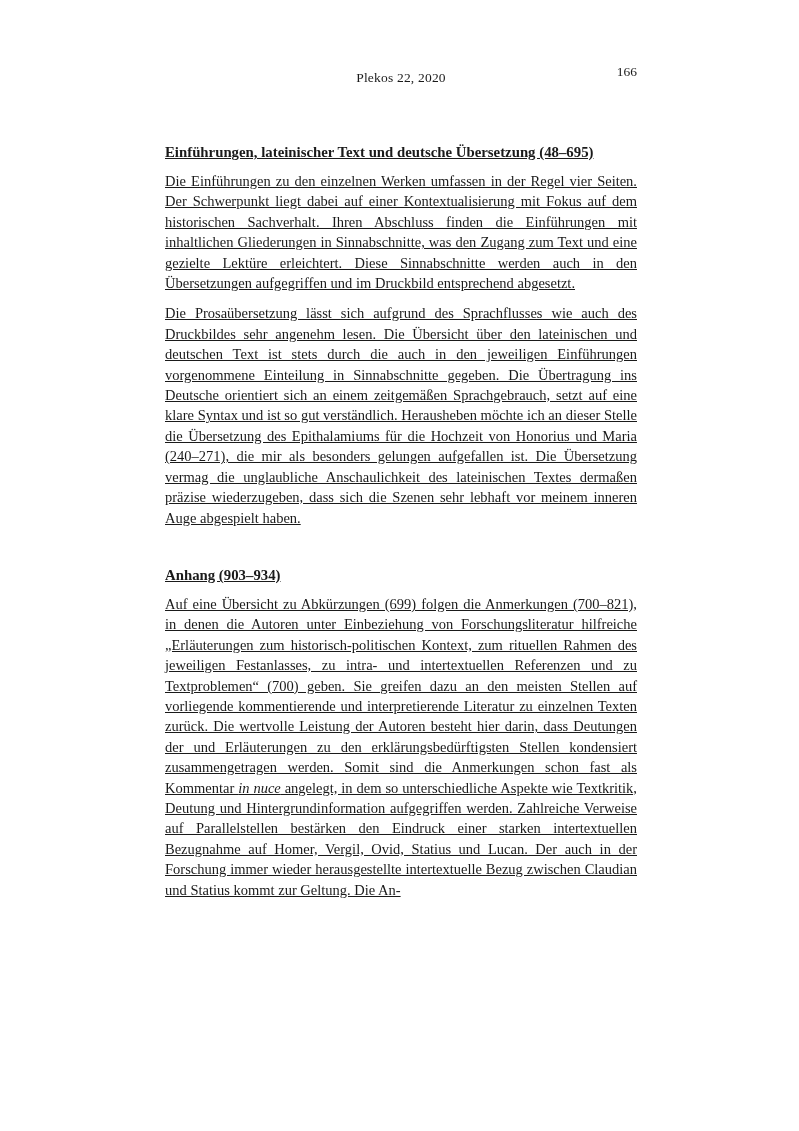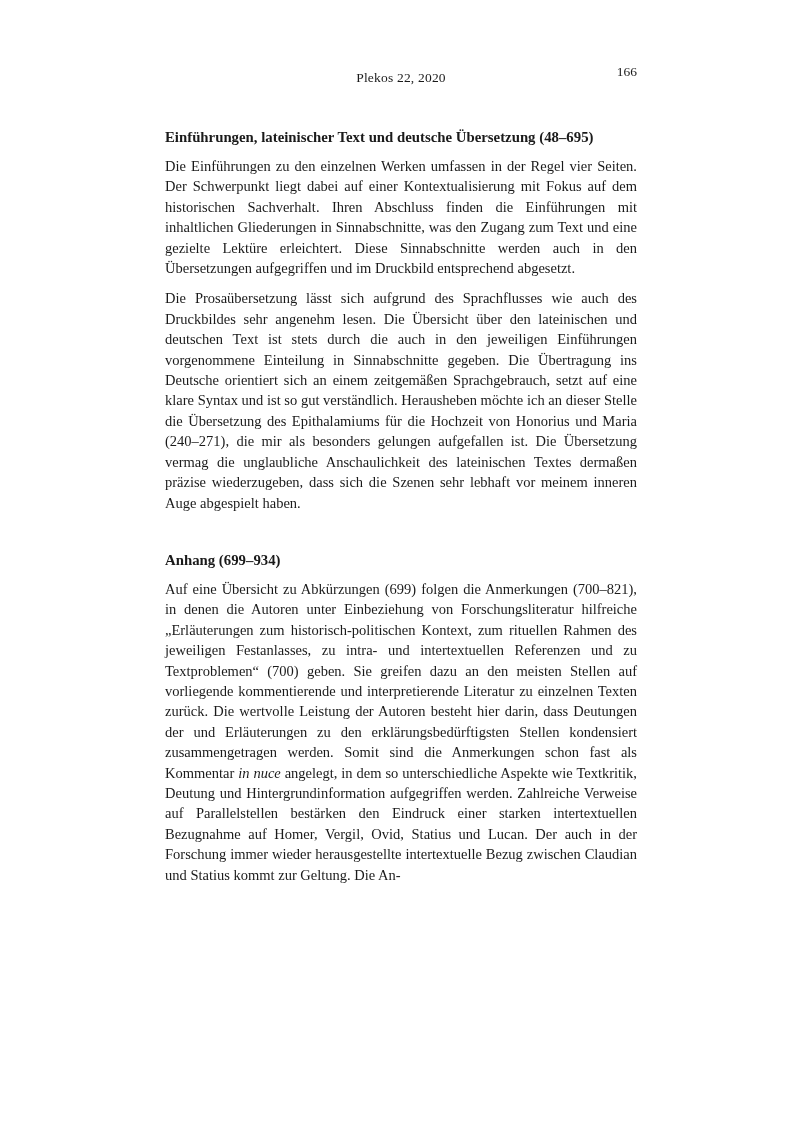--- a/index.html
+++ b/index.html
@@ -31,26 +31,27 @@
   }
   .page-number {
     position: absolute;
     right: 0;
     top: -6px;
     font-size: 13.5px;
   }
   .content {
     position: absolute;
     left: 165px;
-    top: 127px;
+    top: 142px;
     width: 472px;
     font-size: 14.5px;
     line-height: 20.4px;
     text-align: justify;
     hyphens: auto;
+    text-decoration: underline;
     -webkit-hyphens: auto;
   }
   .section-heading {
     font-size: 14.8px;
     font-weight: bold;
     margin: 0 0 9px 0;
     text-align: left;
     line-height: 20px;
   }
   .section-heading.second {
@@ -77,19 +78,19 @@
   </header>
 
   <main class="content">
 
     <h2 class="section-heading">Einführungen, lateinischer Text und deutsche Übersetzung (48–695)</h2>
 
     <p class="para">Die Einführungen zu den einzelnen Werken umfassen in der Regel vier Seiten. Der Schwerpunkt liegt dabei auf einer Kontextualisierung mit Fokus auf dem historischen Sachverhalt. Ihren Abschluss finden die Einführungen mit inhaltlichen Gliederungen in Sinnabschnitte, was den Zugang zum Text und eine gezielte Lektüre erleichtert. Diese Sinnabschnitte werden auch in den Übersetzungen aufgegriffen und im Druckbild entsprechend abgesetzt.</p>
 
     <p class="para">Die Prosaübersetzung lässt sich aufgrund des Sprachflusses wie auch des Druckbildes sehr angenehm lesen. Die Übersicht über den lateinischen und deutschen Text ist stets durch die auch in den jeweiligen Einführungen vorgenommene Einteilung in Sinnabschnitte gegeben. Die Übertragung ins Deutsche orientiert sich an einem zeitgemäßen Sprachgebrauch, setzt auf eine klare Syntax und ist so gut verständlich. Herausheben möchte ich an dieser Stelle die Übersetzung des Epithalamiums für die Hochzeit von Honorius und Maria (240–271), die mir als besonders gelungen aufgefallen ist. Die Übersetzung vermag die unglaubliche Anschaulichkeit des lateinischen Textes dermaßen präzise wiederzugeben, dass sich die Szenen sehr lebhaft vor meinem inneren Auge abgespielt haben.</p>
 
-    <h2 class="section-heading second">Anhang (699–934)</h2>
+    <h2 class="section-heading second">Anhang (903–934)</h2>
 
     <p class="para"><span>Auf eine Übersicht zu Abkürzungen (699) folgen die Anmerkungen (700–821), in denen die Autoren unter Einbeziehung von Forschungsliteratur hilfreiche „Erläuterungen zum historisch-politischen Kontext, zum rituellen Rahmen des jeweiligen Festanlasses, zu intra- und intertextuellen Referenzen und zu Textproblemen“ (700) geben. Sie greifen dazu an den meisten Stellen auf vorliegende kommentierende und interpretierende Literatur zu einzelnen Texten zurück. Die wertvolle Leistung der Autoren besteht hier darin, dass Deutungen der und Erläuterungen zu den erklärungsbedürftigsten Stellen kondensiert zusammengetragen werden. Somit sind die Anmerkungen schon fast als Kommentar </span><span class="italic">in nuce</span><span> angelegt, in dem so unterschiedliche Aspekte wie Textkritik, Deutung und Hintergrundinformation aufgegriffen werden. Zahlreiche Verweise auf Parallelstellen bestärken den Eindruck einer starken intertextuellen Bezugnahme auf Homer, Vergil, Ovid, Statius und Lucan. Der auch in der Forschung immer wieder herausgestellte intertextuelle Bezug zwischen Claudian und Statius kommt zur Geltung. Die An-</span></p>
 
   </main>
 
 </div>
 
 </body></html>

